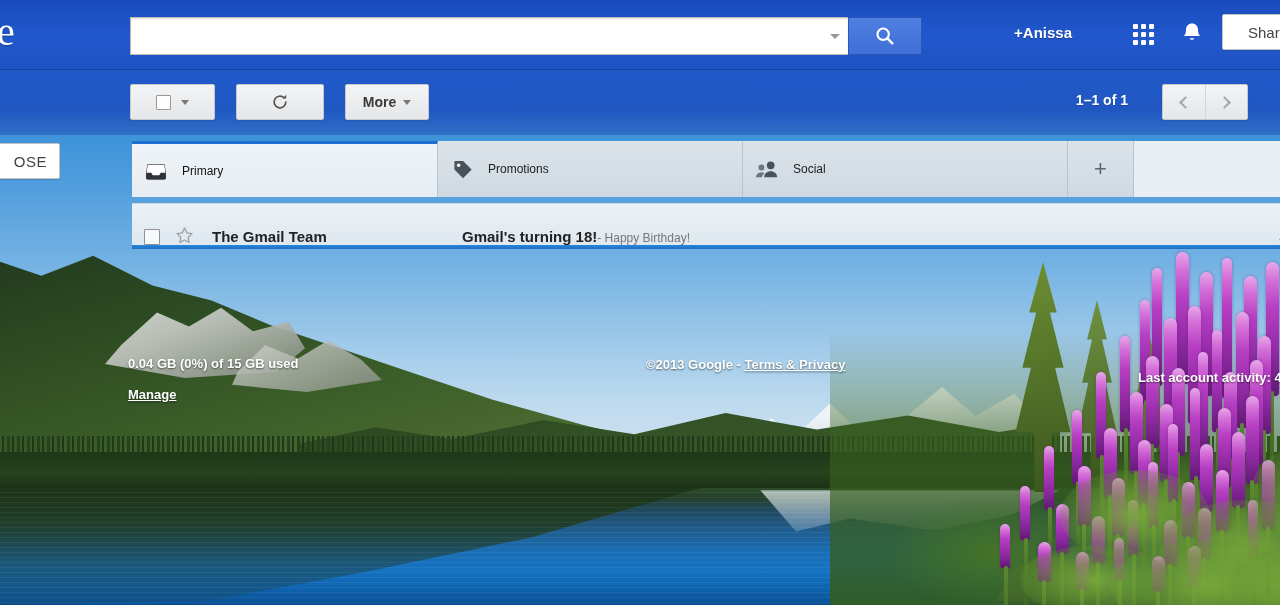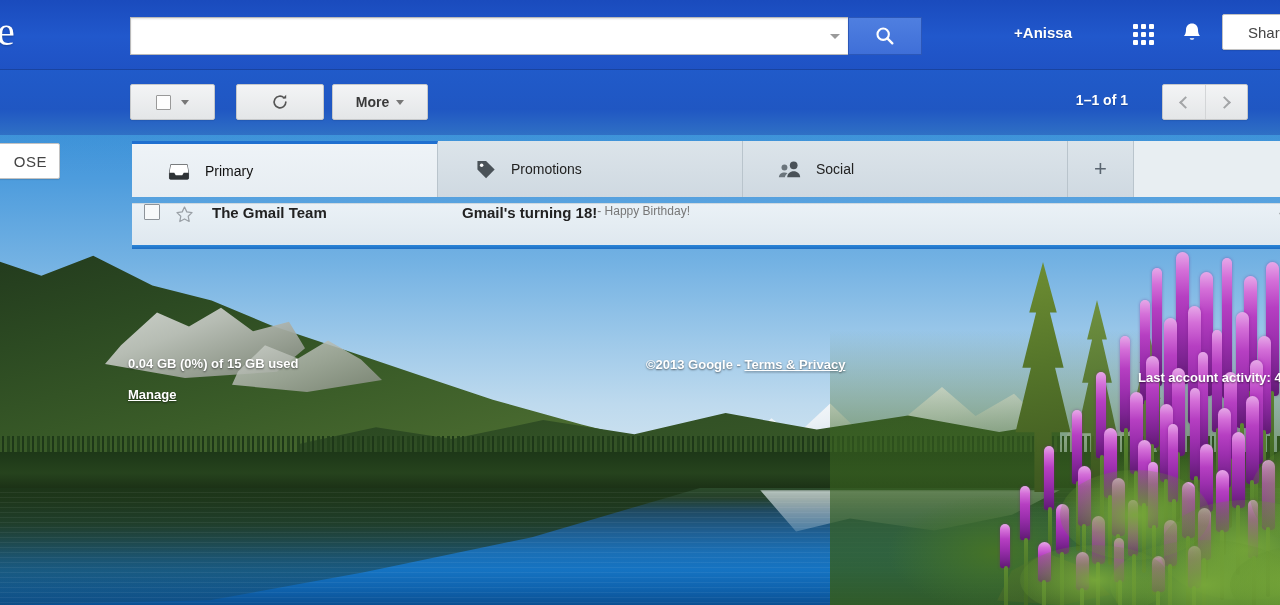--- a/index.html
+++ b/index.html
@@ -250,21 +250,21 @@
     border: 1px solid #c6c8ca; border-radius: 2px;
     display: flex; align-items: center; justify-content: center;
     cursor: pointer; box-shadow: 0 1px 1px rgba(0,0,0,.08);
     font-size: 14px; color: #444;
   }
   .btn-selectall { left: 130px; top: 84px; width: 85px; gap: 10px; }
   .chk-sq { width: 15px; height: 15px; border: 1px solid #999; background: #fdfdfd; border-radius: 1px; }
   .caret-dn { width: 0; height: 0; border-left: 4px solid transparent;
               border-right: 4px solid transparent; border-top: 5px solid #777; }
   .btn-refresh { left: 236px; top: 84px; width: 88px; }
-  .btn-more { left: 332px; top: 84px; width: 96px; gap: 7px; }
+  .btn-more { left: 345px; top: 84px; width: 84px; gap: 7px; }
 
   .pagecount {
     position: absolute; right: 152px; top: 92px;
     color: #ffffff; font-size: 14px; font-weight: bold;
     text-shadow: 0 1px 1px rgba(0,0,0,.22);
   }
   .pager {
     position: absolute; right: 32px; top: 84px; height: 36px; width: 86px;
     background: linear-gradient(180deg,#f3f4f5 0%,#e4e6e8 100%);
     border: 1px solid #c6c8ca; border-radius: 2px; display: flex;
@@ -289,22 +289,22 @@
     letter-spacing: .5px;
   }
 
   
   .tabs {
     position: absolute; left: 132px; top: 141px; width: 1148px; height: 56px;
     display: flex; background: #e8eef2;
   }
   .tab {
     display: flex; align-items: center; gap: 14px;
-    padding-left: 35px; cursor: pointer; position: relative;
-    font-size: 14px; color: #222;
+    padding-left: 12px; cursor: pointer; position: relative;
+    font-size: 12px; color: #222;
     background: linear-gradient(180deg,#dce4ea 0%,#cfd9e1 100%);
     border-right: 1px solid #b9c4cc;
   }
   .tab.active {
     background: linear-gradient(180deg,#eef3f7 0%,#e7edf2 100%);
     border-top: 3px solid #1f6fd0;
     color: #111;
   }
   .tab-primary { width: 306px; }
   .tab-social  { width: 325px; }
@@ -315,21 +315,21 @@
     background: linear-gradient(180deg,#dce4ea 0%,#cfd9e1 100%);
     font-size: 22px; color: #5a6570; cursor: pointer; font-weight: 300;
     border-right: 1px solid #b9c4cc;
   }
   .tabs-filler { flex: 1; background: transparent; }
 
   
   .mailrow {
     position: absolute; left: 132px; top: 203px; width: 1148px; height: 42px;
     background: linear-gradient(180deg,#eaf1f6 0%,#dfe8ef 100%);
-    display: flex; align-items: flex-start; cursor: pointer;
+    display: flex; align-items: flex-end; cursor: pointer;
     border-top: 1px solid #cdd8e0;
   }
   .mr-chk {
     margin-left: 12px; width: 16px; height: 16px;
     border: 1px solid #8d9399; background: #f7f9fa; border-radius: 1px;
   }
   .mr-star { margin-left: 14px; width: 20px; height: 20px; display: flex; align-items: center; justify-content: center; }
   .mr-sender {
     margin-left: 18px; width: 250px; font-size: 15px; color: #222; font-weight: bold;
   }

